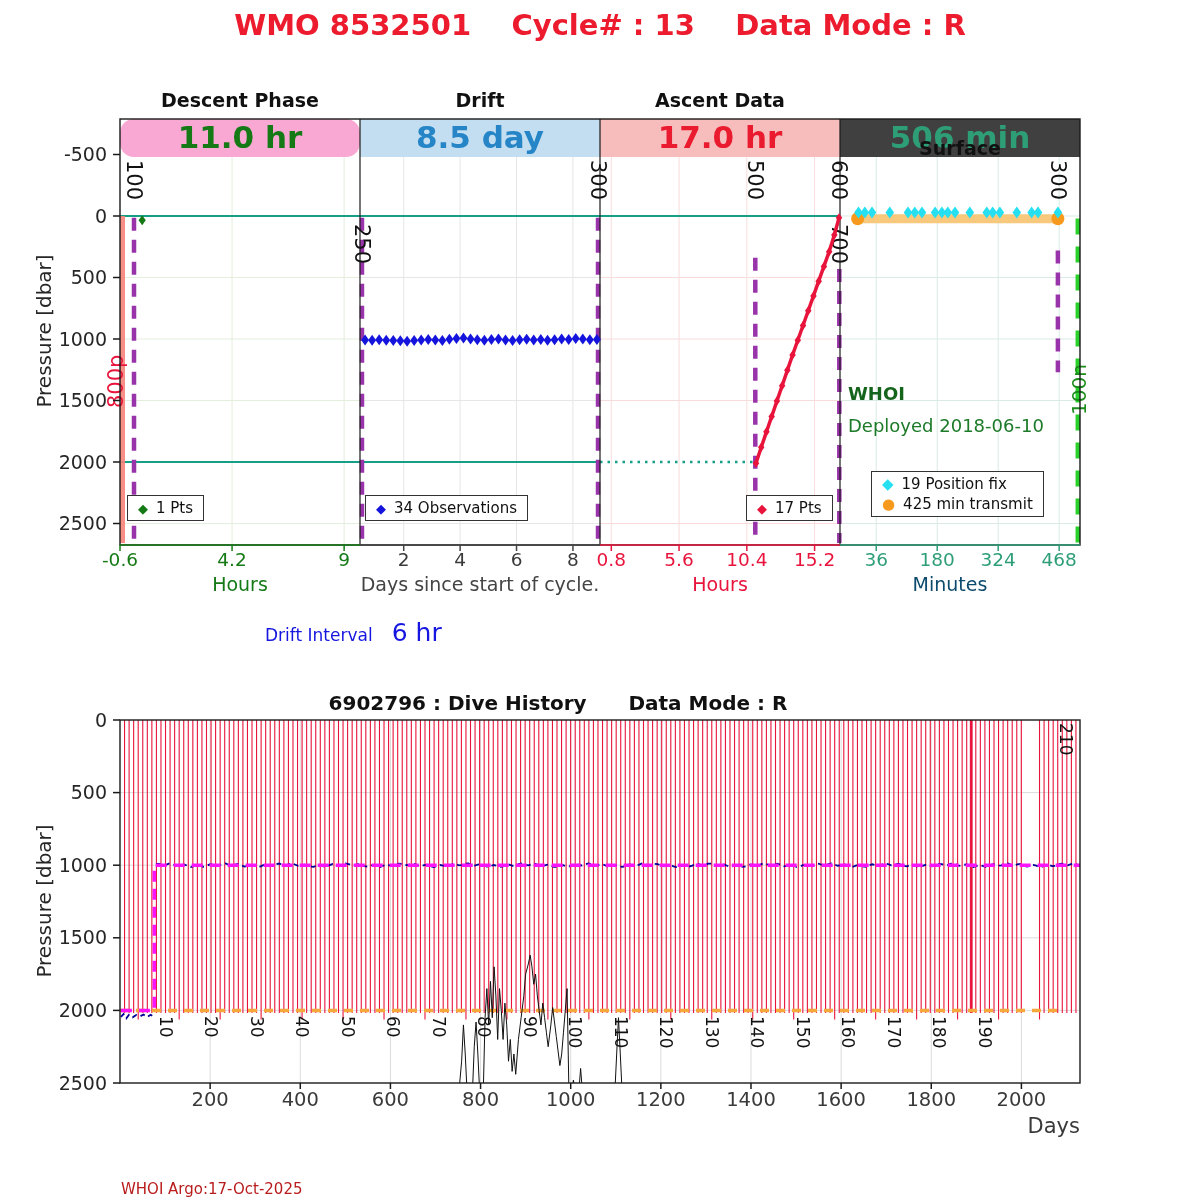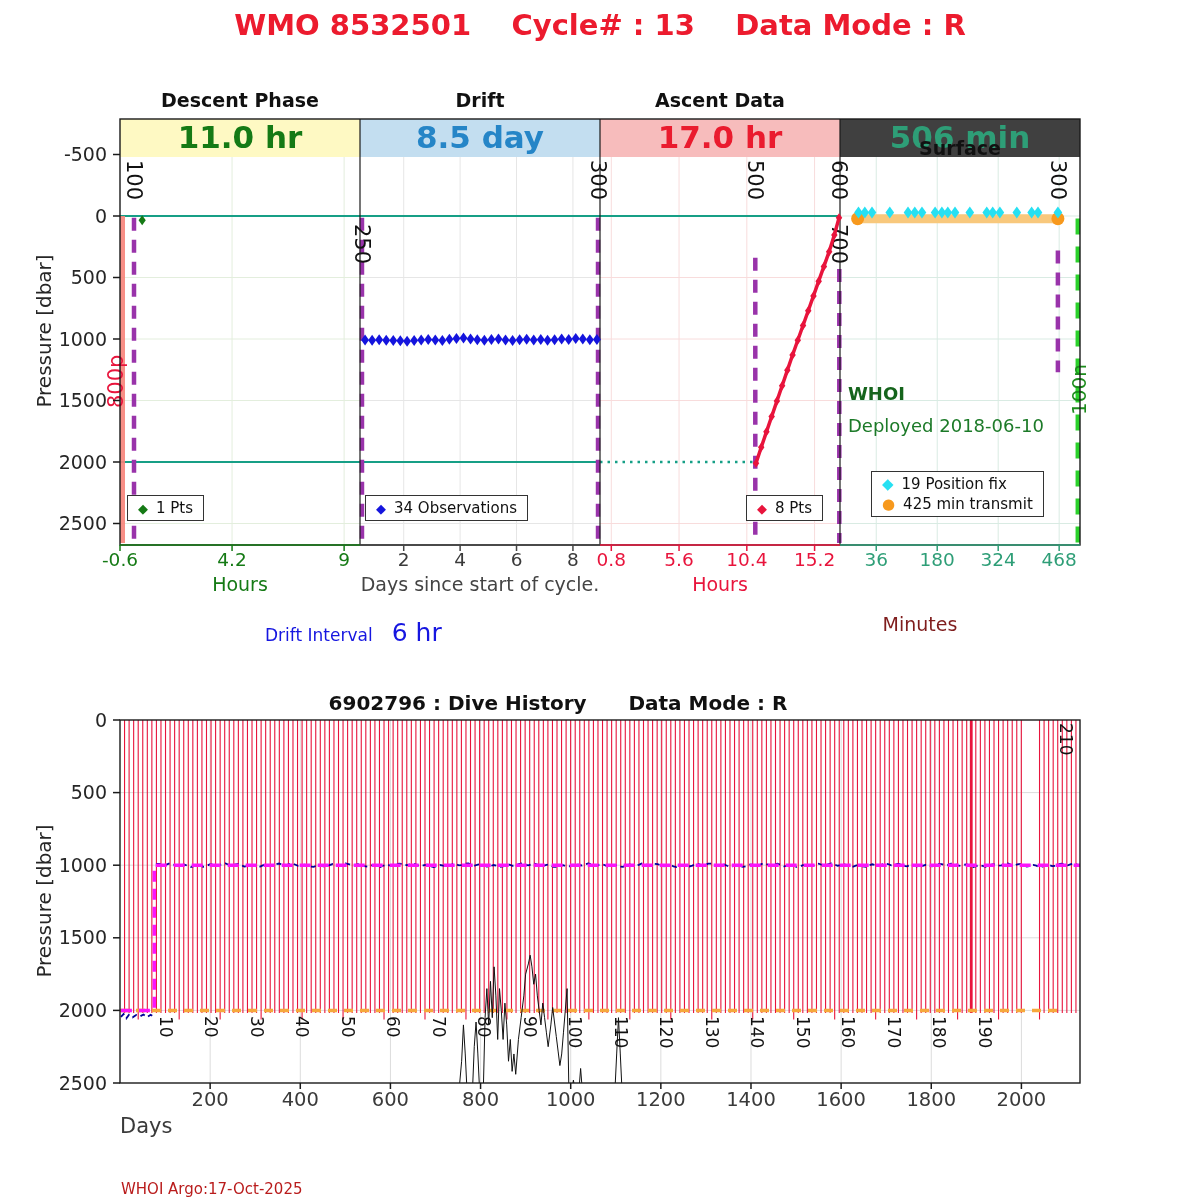--- a/index.html
+++ b/index.html
@@ -19,21 +19,21 @@
   .rot-left{transform:translate(-50%,-50%) rotate(-90deg);transform-origin:center;white-space:nowrap;
             font-size:20px;color:#262626;z-index:3;}
   svg{position:absolute;left:0;top:0;z-index:1;}
   .overlay{z-index:3;}
 </style>
 </head>
 <body>
 
 <div class="page">
 
-  <div class="abs band" id="band0" style="left: 120px; background: #fef9c3; color: rgb(21, 122, 21);"><span>11.0 hr</span></div>
+  <div class="abs band" id="band0" style="left: 120px; background: #f9a8d4; color: rgb(21, 122, 21); border-radius: 14px;"><span>11.0 hr</span></div>
   <div class="abs band" id="band1" style="left: 360px; background: rgb(195, 222, 240); color: rgb(37, 133, 199);"><span>8.5 day</span></div>
   <div class="abs band" id="band2" style="left: 600px; background: rgb(247, 188, 188); color: rgb(234, 27, 46);"><span>17.0 hr</span></div>
   <div class="abs band" id="band3" style="left: 840px; background: #404040; color: rgb(46, 158, 119);"><span>506 min</span></div>
 
   <svg id="chart" width="1200" height="1200" viewBox="0 0 1200 1200">
       <g>
         <g stroke="#e3eedd" stroke-width="1">
           <line x1="232.06225680933852" y1="157" x2="232.06225680933852" y2="545"></line>
           <line x1="344.12451361867704" y1="157" x2="344.12451361867704" y2="545"></line>
           <line x1="120" y1="277.5" x2="360" y2="277.5"></line>
@@ -515,21 +515,21 @@
   <div class="abs title overlay" id="pageTitle" style="color: rgb(236, 27, 46);">WMO 8532501    Cycle# : 13    Data Mode : R</div>
 
   <div class="abs phase-header overlay" style="left:120px;">Descent Phase</div>
   <div class="abs phase-header overlay" style="left:360px;">Drift</div>
   <div class="abs phase-header overlay" style="left:600px;">Ascent Data</div>
   <div class="abs phase-header overlay" style="left:840px;margin-top:48px;">Surface</div>
 
   <div class="abs axis-title overlay" id="ax0" style="left: 120px; color: rgb(21, 122, 21);">Hours</div>
   <div class="abs axis-title overlay" id="ax1" style="left: 360px; color: rgb(68, 68, 68);">Days since start of cycle.</div>
   <div class="abs axis-title overlay" id="ax2" style="left: 600px; color: rgb(232, 20, 60);">Hours</div>
-  <div class="abs axis-title overlay" id="ax3" style="left: 800px; color: #7f1d1d; margin-top: 40px;">Minutes</div>
+  <div class="abs axis-title overlay" id="ax3" style="left: 830px; color: #0c4a6e;">Minutes</div>
 
   <div class="abs rot-left overlay" style="left:44px;top:331px;">Pressure [dbar]</div>
   <div class="abs rot-left overlay" style="left:44px;top:901px;">Pressure [dbar]</div>
 
   <div class="abs overlay" style="left:265px;top:618px;color:#1616e0;">
     <span style="font-size:17px;">Drift Interval</span>
     <span style="font-size:25px;margin-left:14px;">6 hr</span>
   </div>
 
   <div class="abs overlay" style="left:848px;top:383px;font-size:18px;font-weight:bold;color:#15641c;">WHOI</div>
@@ -543,30 +543,30 @@
   </div>
   <div class="abs legend" style="left:365px;top:495px;">
     <div class="legend-row">
         <span class="marker" id="mk1" style="color: rgb(20, 20, 221);">◆</span>
         <span>34 Observations</span>
       </div>
   </div>
   <div class="abs legend" style="left:746px;top:495px;">
     <div class="legend-row">
         <span class="marker" id="mk2" style="color: rgb(232, 20, 60);">◆</span>
-        <span>8 Pts</span>
+        <span>17 Pts</span>
       </div>
   </div>
   <div class="abs legend" style="left:871px;top:471px;">
     <div class="legend-row">
         <span class="marker" id="mk3" style="font-size: 15px; color: rgb(38, 224, 242);">◆</span>
         <span>19 Position fix</span>
       </div>
     <div class="legend-row">
         <span class="marker" id="mk4" style="font-size: 15px; color: rgb(247, 153, 29);">●</span>
         <span>425 min transmit</span>
       </div>
   </div>
 
   <div class="abs overlay" style="left:0px;top:691px;width:1116px;text-align:center;font-size:20px;font-weight:bold;color:#111;white-space:pre;">6902796 : Dive History      Data Mode : R</div>
-  <div class="abs overlay" style="left:120px;top:1114px;width:960px;text-align:left;font-size:21px;color:#3a3a3a;">Days</div>
+  <div class="abs overlay" style="left:120px;top:1114px;width:960px;text-align:right;font-size:21px;color:#3a3a3a;">Days</div>
   <div class="abs overlay" style="left:121px;top:1180px;font-size:15px;color:#b91c1c;">WHOI Argo:17-Oct-2025</div>
 </div>
 
 </body></html>

